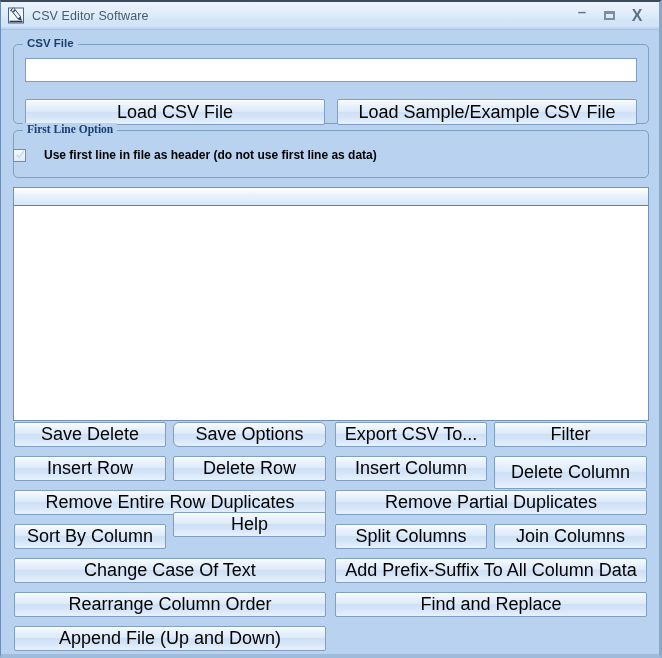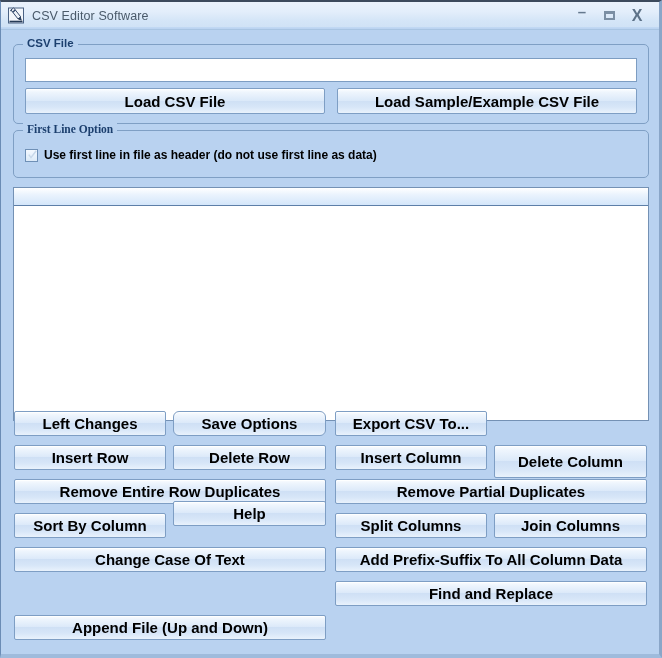--- a/index.html
+++ b/index.html
@@ -131,29 +131,30 @@
     border-radius: 2px;
     background: linear-gradient(to bottom,
         #fbfdff 0%,
         #eef5fd 14%,
         #dbe9f9 48%,
         #cfe0f5 50%,
         #d7e6f8 75%,
         #e9f2fc 100%);
     color: #000000;
     font-family: "Liberation Sans", sans-serif;
-    font-size: 15px;
-    font-weight: bold;
+    font-size: 18px;
+    font-weight: normal;
     display: flex;
     align-items: center;
     justify-content: center;
     text-align: center;
     white-space: nowrap;
     cursor: default;
     box-shadow: inset 0 1px 0 rgba(255,255,255,0.85);
+    margin-top: 11px;
   }
 
   
   .cb-row {
     position: absolute;
     display: flex;
     align-items: center;
   }
   .cb-box {
     width: 13px;
@@ -230,52 +231,54 @@
     <div class="groupbox" style="left:12px; top:14px; width:636px; height:80px;">
       <div class="group-legend">CSV File</div>
     </div>
     <input class="textinput" type="text" style="left: 24px; top: 28px; width: 612px; height: 24px;" value="" placeholder="">
     <div class="btn" style="left:24px; top:58px; width:300px; height:26px;">Load CSV File</div>
     <div class="btn" style="left:336px; top:58px; width:300px; height:26px;">Load Sample/Example CSV File</div>
 
     <div class="groupbox" style="left:12px; top:100px; width:636px; height:48px;font-family:Liberation Serif, serif;">
       <div class="group-legend">First Line Option</div>
     </div>
-    <div class="cb-row" style="left:24px; top:118px;">
+    <div class="cb-row" style="left:12px; top:118px;gap:12px;">
       <span class="cb-box">
         <svg class="cb-check" viewBox="0 0 9 10">
           <polyline points="0.8,4.6 3,7.6 8.2,0.8" fill="none" stroke="#c7d8ea" stroke-width="1.5"></polyline>
         </svg>
       </span>
       <span class="cb-label">Use first line in file as header (do not use first line as data)</span>
     </div>
 
     <div id="grid" style="left:12px; top:157px; width:636px; height:234px;">
       <div id="grid-header"></div>
       <div id="grid-body"></div>
     </div>
 
-    <div class="btn" style="left:13px; top:381px; width:152px; height:25px;">Left Changes</div>
+    <div class="btn" style="left:13px; top:381px; width:152px; height:25px;">Save Delete</div>
     <div class="btn" style="left:172px; top:381px; width:153px; height:25px;border-radius:6px;">Save Options</div>
     <div class="btn" style="left:334px; top:381px; width:152px; height:25px;">Export CSV To...</div>
+    <div class="btn" style="left:493px; top:381px; width:153px; height:25px;">Filter</div>
 
     <div class="btn" style="left:13px; top:415px; width:152px; height:25px;">Insert Row</div>
     <div class="btn" style="left:172px; top:415px; width:153px; height:25px;">Delete Row</div>
     <div class="btn" style="left:334px; top:415px; width:152px; height:25px;">Insert Column</div>
     <div class="btn" style="left:493px; top:415px; width:153px; height:33px;">Delete Column</div>
 
     <div class="btn" style="left:13px; top:449px; width:312px; height:25px;">Remove Entire Row Duplicates</div>
     <div class="btn" style="left:334px; top:449px; width:312px; height:25px;">Remove Partial Duplicates</div>
 
     <div class="btn" style="left:13px; top:483px; width:152px; height:25px;">Sort By Column</div>
     <div class="btn" style="left:172px; top:471px; width:153px; height:25px;">Help</div>
     <div class="btn" style="left:334px; top:483px; width:152px; height:25px;">Split Columns</div>
     <div class="btn" style="left:493px; top:483px; width:153px; height:25px;">Join Columns</div>
 
     <div class="btn" style="left:13px; top:517px; width:312px; height:25px;">Change Case Of Text</div>
     <div class="btn" style="left:334px; top:517px; width:312px; height:25px;">Add Prefix-Suffix To All Column Data</div>
 
+    <div class="btn" style="left:13px; top:551px; width:312px; height:25px;">Rearrange Column Order</div>
     <div class="btn" style="left:334px; top:551px; width:312px; height:25px;">Find and Replace</div>
 
     <div class="btn" style="left:13px; top:585px; width:312px; height:25px;">Append File (Up and Down)</div>
 
   </div>
 </div>
 
 </body></html>

